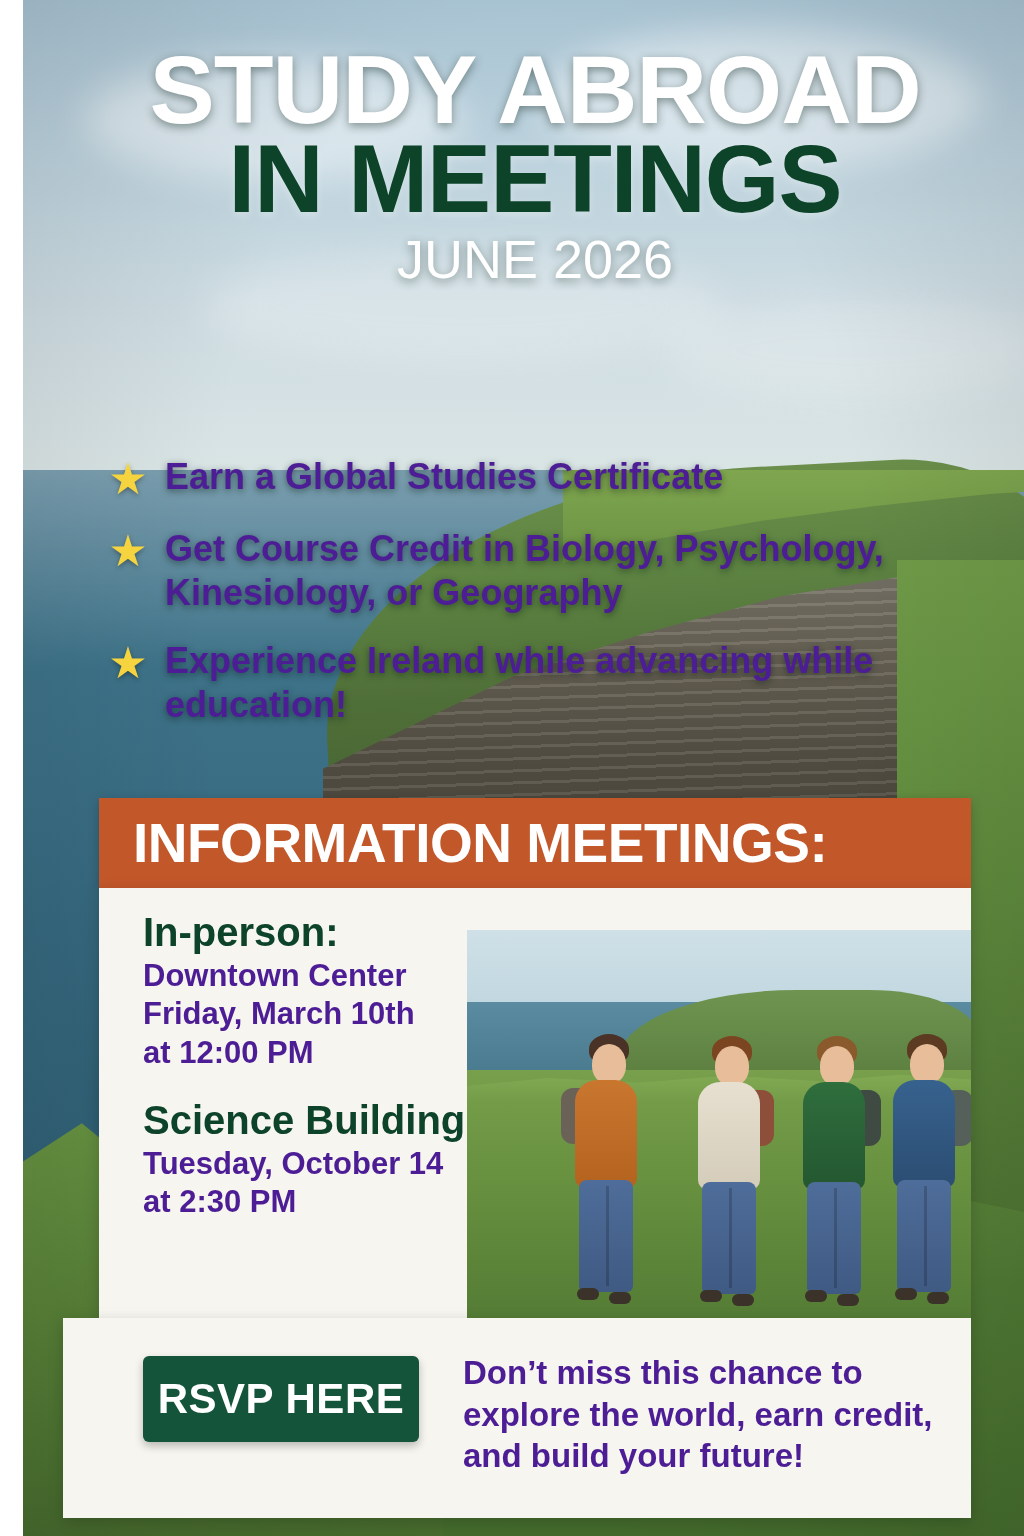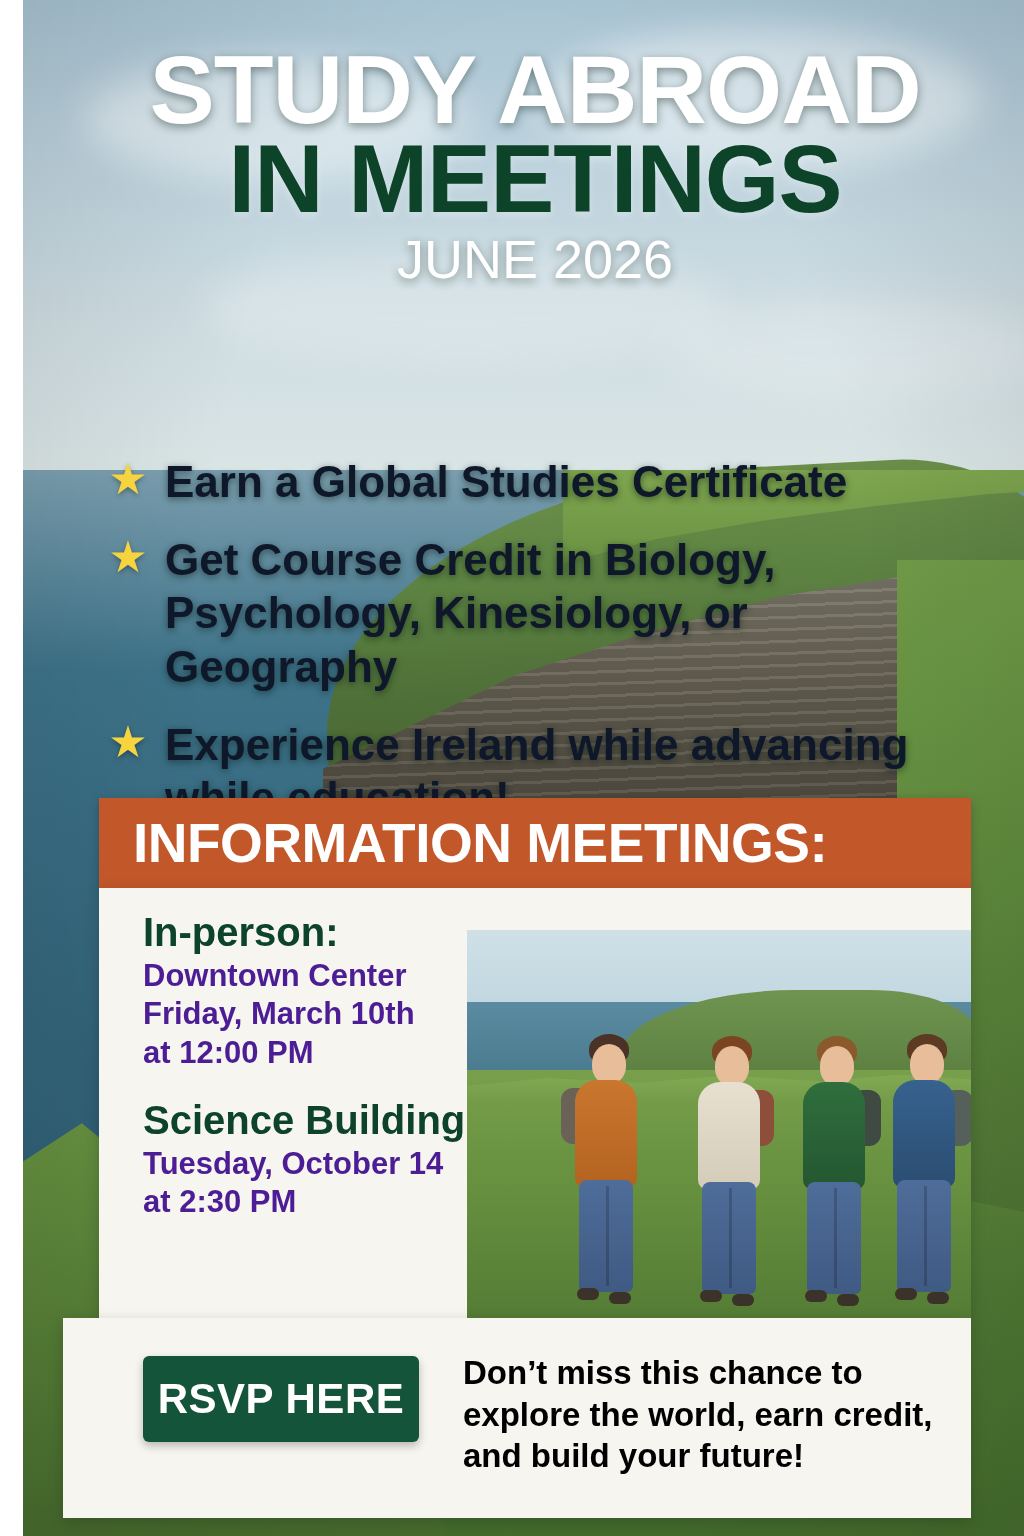--- a/index.html
+++ b/index.html
@@ -162,24 +162,24 @@
     height: 46px;
     margin-right: 14px;
     margin-top: 2px;
     color: #f5d43f;
     font-size: 44px;
     line-height: 44px;
     text-align: center;
     text-shadow: 0 2px 5px rgba(0,0,0,0.35);
   }
   .bullet-text {
-    font-size: 44px;
+    font-size: 36px;
     line-height: 1.22;
     font-weight: 700;
-    color: #0f172a;
+    color: #4c1d95;
     text-shadow: 0 2px 7px rgba(10,30,20,0.55);
     max-width: 760px;
   }
 
   
   .band {
     position: absolute;
     left: 76px; top: 798px;
     width: 872px;
     height: 90px;
@@ -326,21 +326,21 @@
     cursor: pointer;
     box-shadow: 0 4px 8px rgba(0,0,0,0.25);
   }
   .tagline {
     position: absolute;
     left: 440px; top: 1352px;
     width: 500px;
     font-size: 33px;
     line-height: 1.26;
     font-weight: 700;
-    color: #000000;
+    color: #4c1d95;
   }
 </style>
 </head>
 <body>
 
 <div class="poster">
 
   <div class="bg">
     <div class="bg-sky"></div>
     <div class="bg-cloud" style="left:60px; top:60px; width:380px; height:120px;"></div>

